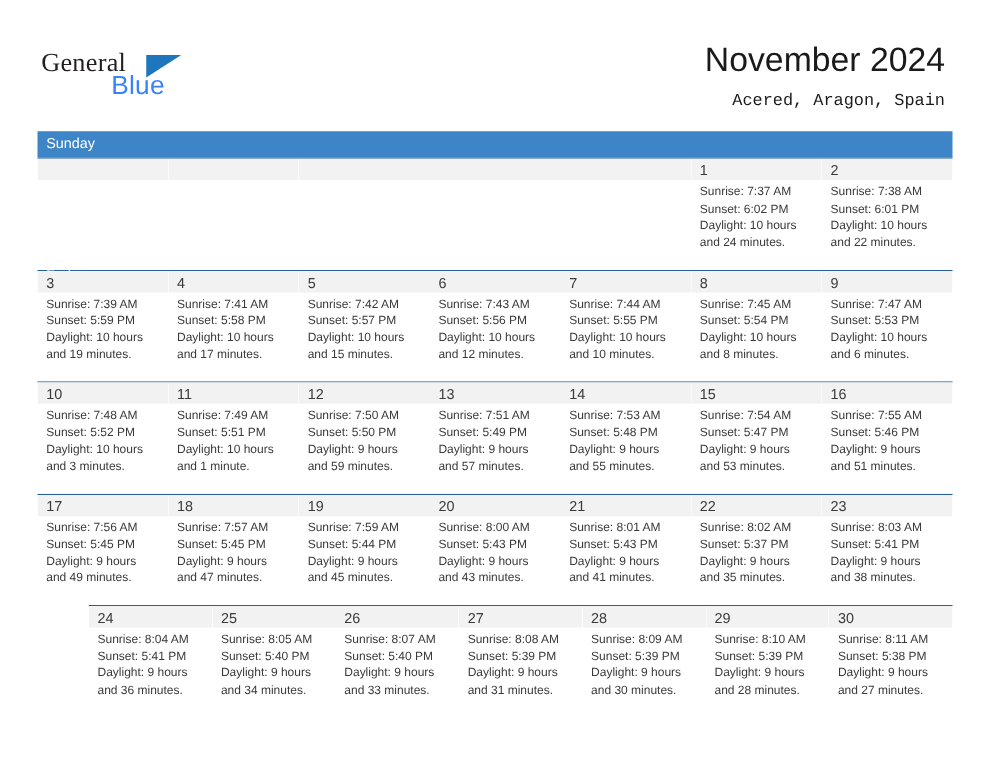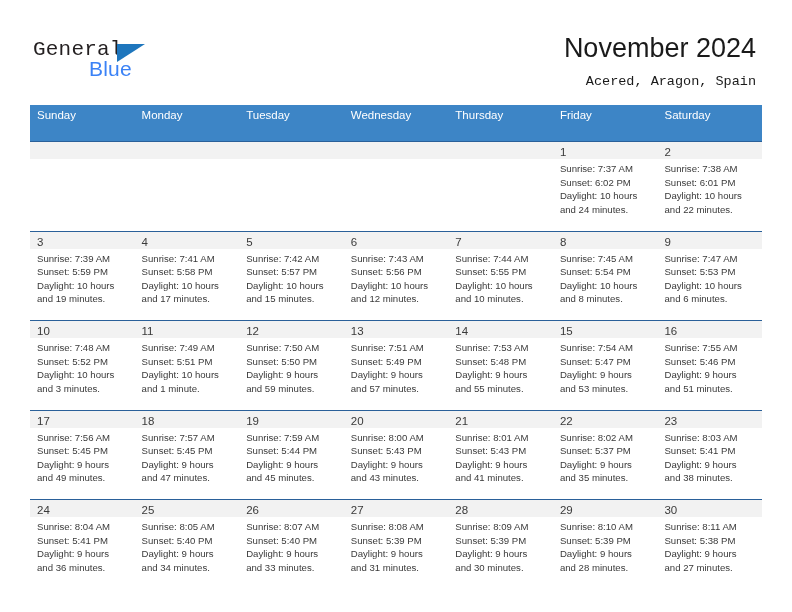--- a/index.html
+++ b/index.html
@@ -36,21 +36,21 @@
     width: 180px;
     height: 50px;
   }
   .logo-general {
     position: absolute;
     left: 0;
     top: 0;
     font-size: 21px;
     letter-spacing: 0.2px;
     color: #231f20;
-    font-family: Liberation Mono, monospace;
+    font-family: Liberation Serif, serif;
   }
   .logo-blue {
     position: absolute;
     left: 56px;
     top: 19px;
     font-size: 21px;
     letter-spacing: 0.2px;
     color: #3b82f6;
     font-family: "Liberation Sans", sans-serif;
   }
@@ -89,40 +89,42 @@
   
   .calendar {
     position: absolute;
     left: 30px;
     top: 105px;
     width: 732px;
   }
   .dow-row {
     display: flex;
     background: #3d85c6;
-    height: 36px;
+    height: 21px;
+    flex-direction: column;
   }
   .dow-cell {
     flex: 1 1 0;
     color: #ffffff;
     font-size: 11.5px;
     line-height: 21px;
     padding-left: 7px;
     box-sizing: border-box;
     white-space: nowrap;
   }
 
   .week-row {
     display: flex;
     border-top: 1.5px solid #2a6099;
     height: 89.5px;
     box-sizing: border-box;
   }
   .week-row.last {
     border-bottom: 0;
+    margin-left: 41px;
   }
   .day-cell {
     flex: 1 1 0;
     box-sizing: border-box;
     position: relative;
     background: #ffffff;
     overflow: hidden;
   }
   .day-num-band {
     height: 17px;

